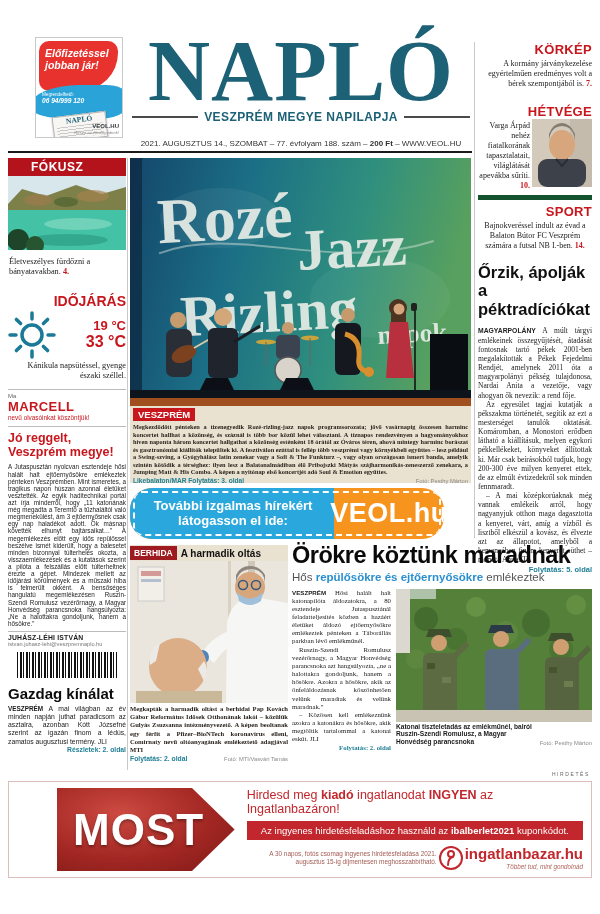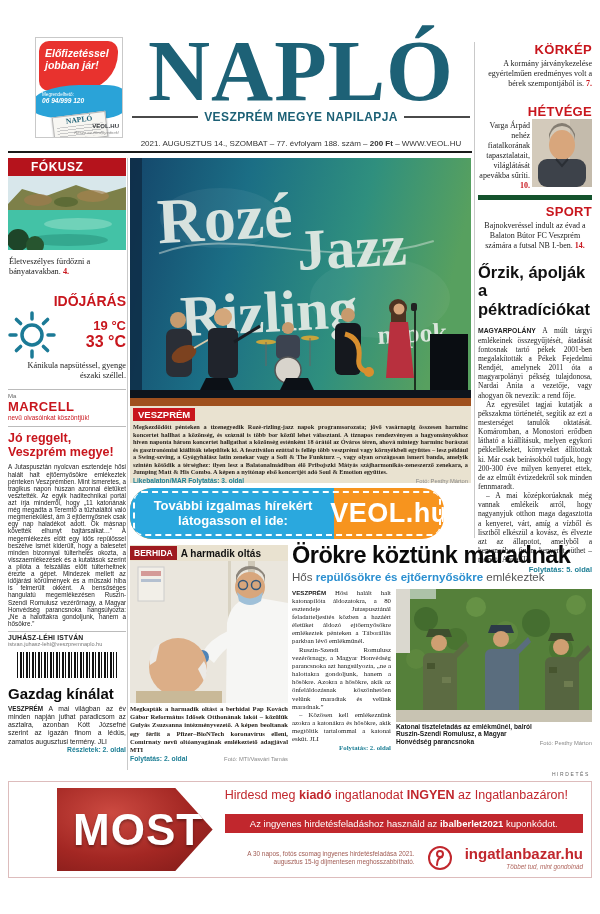--- a/index.html
+++ b/index.html
@@ -123,21 +123,21 @@
   .hirdetes{position:absolute;right:10px;top:771px;font-size:5px;letter-spacing:1.6px;color:#666;}
   .ad{position:absolute;left:8px;top:781px;width:584px;height:97px;border:1px solid #ddbcbc;background:#fff;
       display:flex;align-items:center;box-sizing:border-box;}
   .ad-arrow{margin-left:48px;width:208px;height:83px;clip-path:polygon(0 0,76% 0,100% 50%,76% 100%,0 100%);
             background:radial-gradient(ellipse at 35% 30%,#cc4a41 0%,#a32723 55%,#7e1a18 100%);
             display:flex;align-items:center;color:#fff;font-weight:900;font-size:44px;padding-left:16px;box-sizing:border-box;
             text-shadow:0 2px 3px rgba(0,0,0,.35);letter-spacing:1px;}
   .ad-right{flex:1;height:83px;margin:0 8px 0 12px;display:flex;flex-direction:column;justify-content:space-between;}
   .ad-line1{color:#c1272d;font-size:12.5px;}
   .ad-bar{background:#c1272d;color:#fff;font-size:9.5px;text-align:center;padding:4px 2px;}
-  .ad-foot{display:flex;align-items:center;justify-content:center;gap:12px;}
+  .ad-foot{display:flex;align-items:center;justify-content:center;gap:1px;}
   .ad-small{font-size:6.4px;color:#a05a52;width:190px;text-align:right;line-height:1.25;}
   .ad-logo{width:26px;height:26px;flex:none;}
   .ad-brandwrap{text-align:right;}
   .ad-brand{color:#c1272d;font-weight:800;font-size:15px;line-height:1.1;}
   .ad-brandtag{color:#b0665e;font-style:italic;font-size:6.3px;}
 </style>
 </head>
 <body>
 
 <div class="page">

